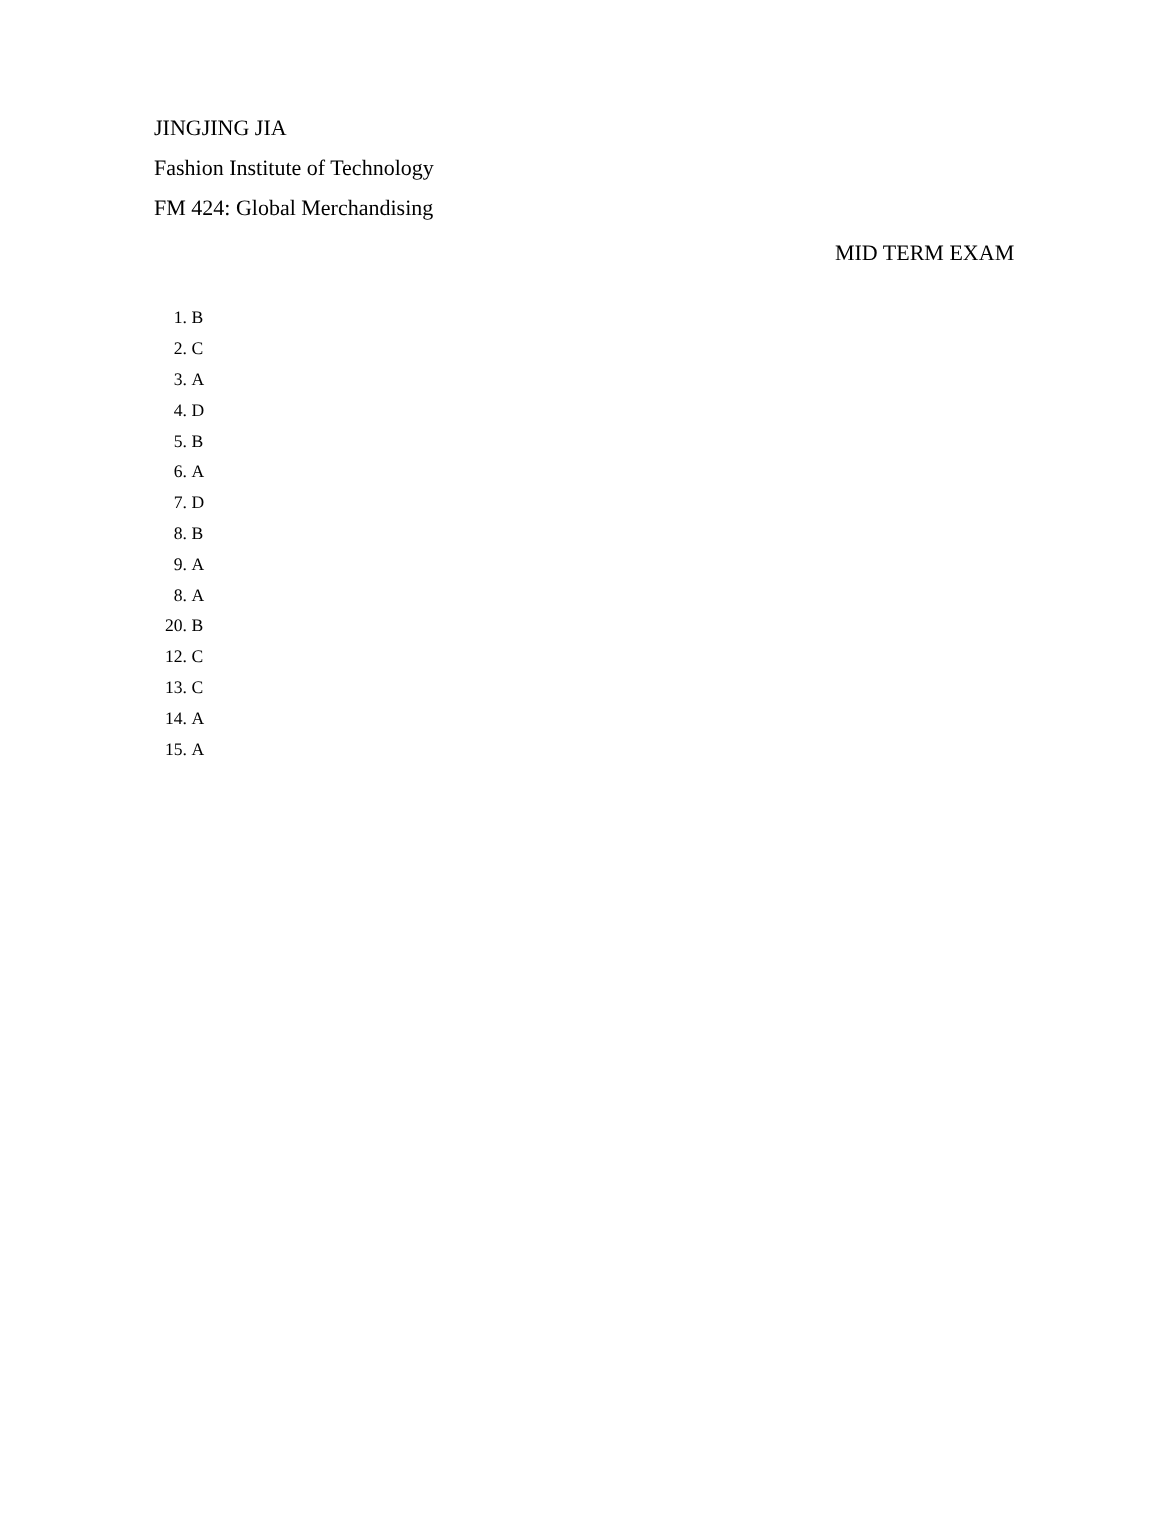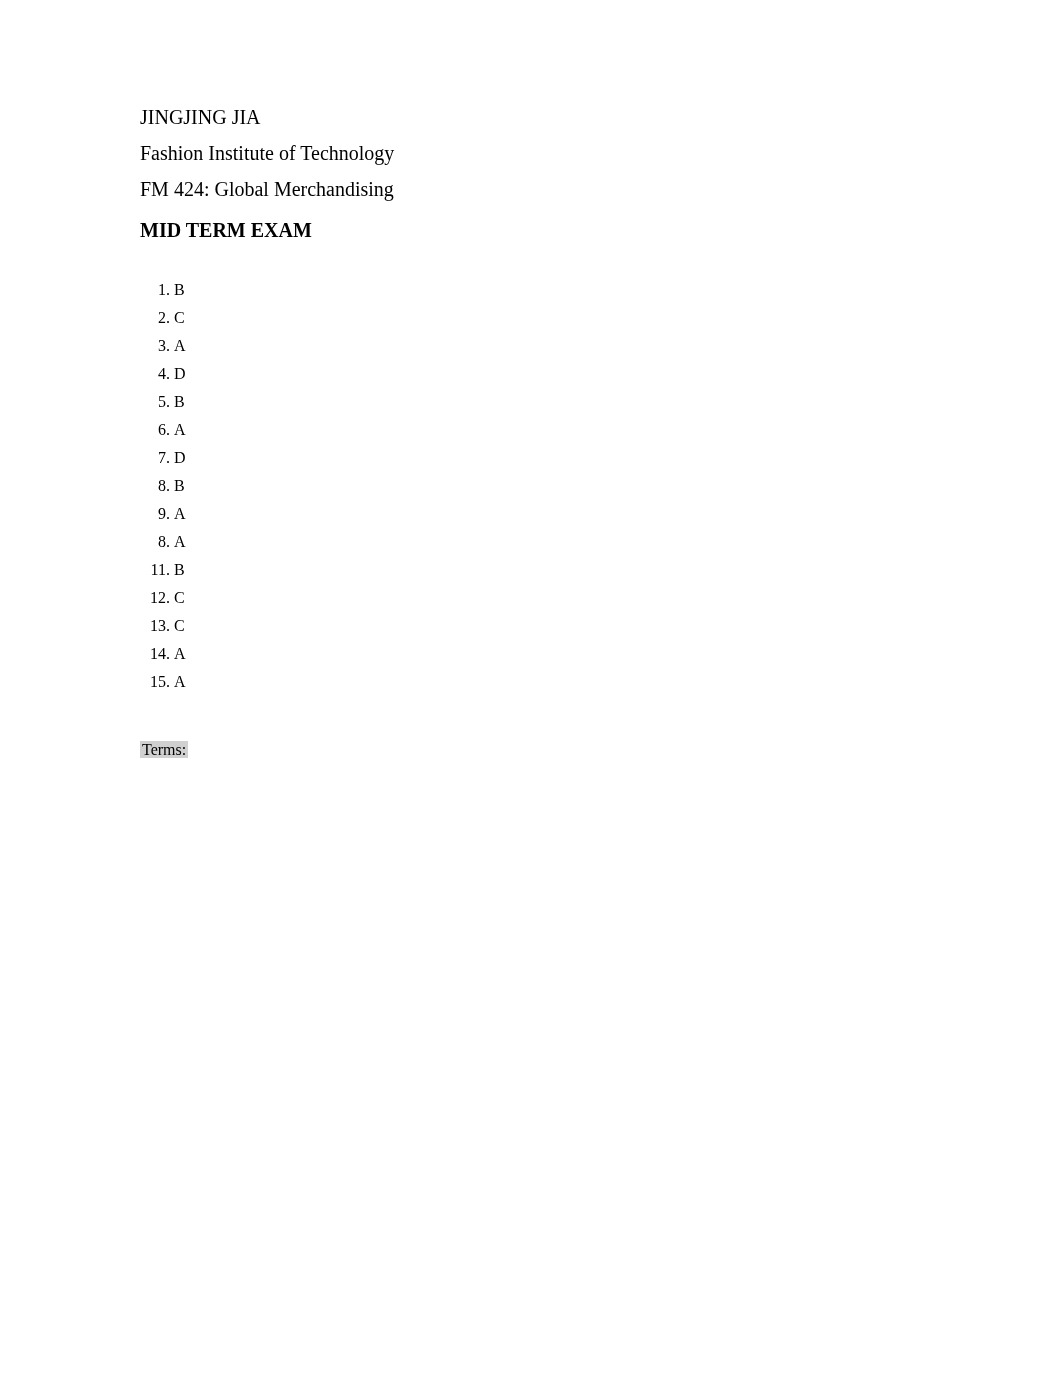--- a/index.html
+++ b/index.html
@@ -27,24 +27,25 @@
     }
 
     .header-line {
       font-size: 20px;
       line-height: 1.7;
       margin-bottom: 2px;
     }
 
     .title-line {
       font-size: 20px;
-      font-weight: bold;
+      font-weight: normal;
       margin-top: 8px;
       margin-bottom: 8px;
       line-height: 1.6;
+      text-align: right;
     }
 
     .answers-section {
       margin-top: 30px;
       margin-bottom: 30px;
     }
 
     .answer-item {
       font-size: 16px;
       line-height: 1.75;
@@ -127,21 +128,21 @@
       </div>
       <div class="answer-item">
         <span class="answer-num">9.</span>
         <span>A</span>
       </div>
       <div class="answer-item">
         <span class="answer-num">8.</span>
         <span>A</span>
       </div>
       <div class="answer-item">
-        <span class="answer-num">11.</span>
+        <span class="answer-num">20.</span>
         <span>B</span>
       </div>
       <div class="answer-item">
         <span class="answer-num">12.</span>
         <span>C</span>
       </div>
       <div class="answer-item">
         <span class="answer-num">13.</span>
         <span>C</span>
       </div>
@@ -149,20 +150,15 @@
         <span class="answer-num">14.</span>
         <span>A</span>
       </div>
       <div class="answer-item">
         <span class="answer-num">15.</span>
         <span>A</span>
       </div>
     </div>
 
   <div class="terms-section">
-    <div>
-      <span class="terms-label">
-        <span class="terms-label-highlight">Terms:</span>
-      </span>
-    </div>
   </div>
 
 </div>
 
 </body></html>

